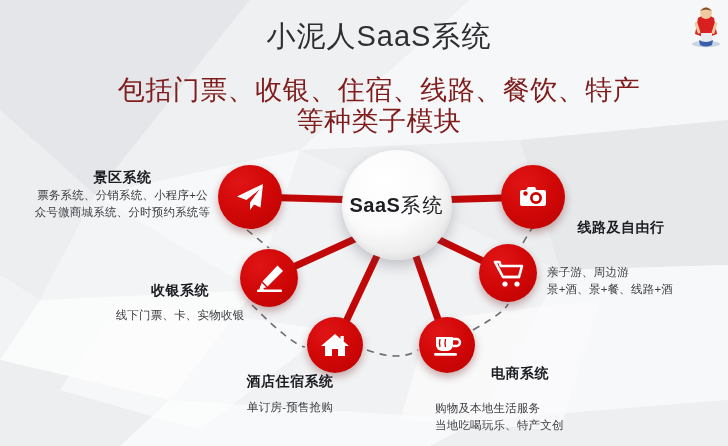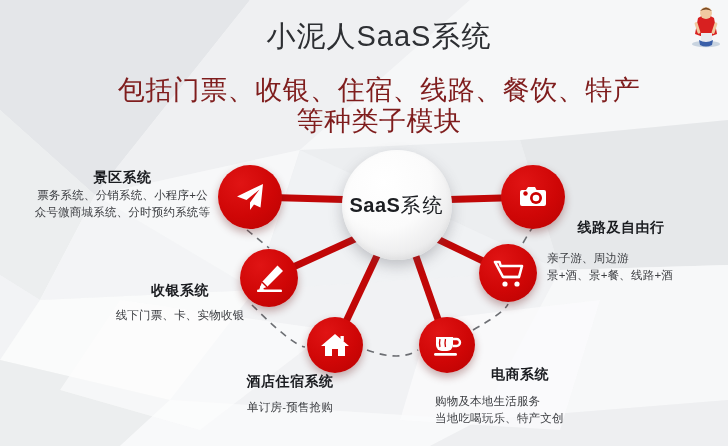--- a/index.html
+++ b/index.html
@@ -201,21 +201,21 @@
   <div class="lbl ta-c" style="left:10px;top:168px;width:225px;">
     <div class="head">景区系统</div>
     <div class="desc">
       <div>票务系统、分销系统、小程序+公</div>
       <div>众号微商城系统、分时预约系统等</div>
     </div>
   </div>
 
   <div class="lbl ta-l" style="left:547px;top:195px;width:180px;">
     <div class="head ta-c" style="width:148px;margin-top:23px;">线路及自由行</div>
-    <div class="desc" style="margin-top:13px;">
+    <div class="desc" style="margin-top:27px;">
       <div>亲子游、周边游</div>
       <div>景+酒、景+餐、线路+酒</div>
     </div>
   </div>
 
   <div class="lbl ta-c" style="left:90px;top:281px;width:180px;">
     <div class="head">收银系统</div>
     <div class="desc" style="margin-top:7px;">
       <div>线下门票、卡、实物收银</div>
     </div>
@@ -223,20 +223,20 @@
 
 
   <div class="lbl ta-c" style="left:200px;top:372px;width:180px;">
     <div class="head">酒店住宿系统</div>
     <div class="desc" style="margin-top:8px;">
       <div>单订房-预售抢购</div>
     </div>
   </div>
 
   <div class="lbl ta-l" style="left:460px;top:365px;width:230px;">
-    <div class="head ta-c" style="width:120px;">电商系统</div>
-    <div class="desc" style="margin-top:9px;margin-left:-25px;">
+    <div class="head ta-c" style="width:120px;font-family:Liberation Mono, monospace;">电商系统</div>
+    <div class="desc" style="margin-top:16px;margin-left:-25px;">
       <div>购物及本地生活服务</div>
       <div>当地吃喝玩乐、特产文创</div>
     </div>
   </div>
 
 </div>
 
 </body></html>

